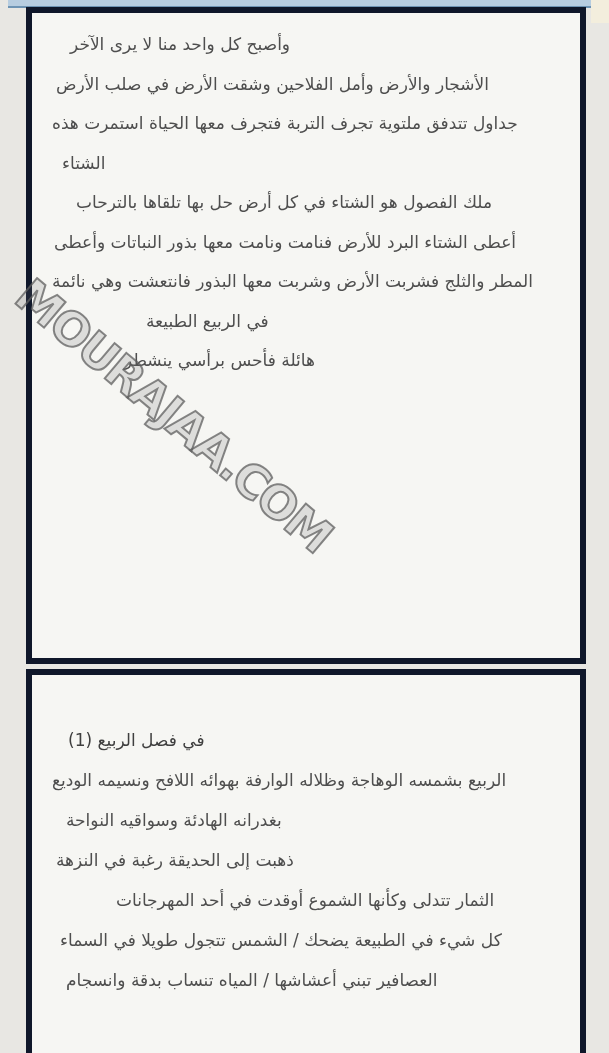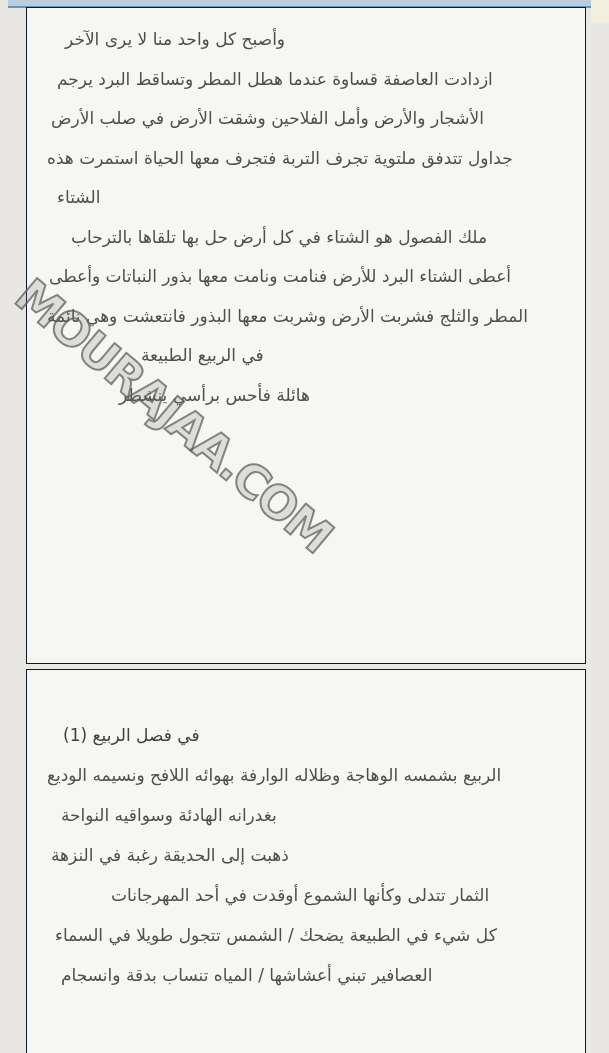--- a/index.html
+++ b/index.html
@@ -11,21 +11,21 @@
   .top-strip{
     position:absolute;left:8px;top:0;width:586px;height:6px;
     background:#b7cde0;border-bottom:2px solid #6e94b4;
   }
   .corner-patch{
     position:absolute;left:591px;top:0;width:18px;height:23px;
     background:#f3eedd;
   }
   .text-box{
     position:absolute;left:26px;width:560px;
-    background:#f6f6f3;border:1px solid #0f172a;
+    background:#f6f6f3;border:6px solid #0f172a;
     box-sizing:border-box;overflow:hidden;
   }
   .box-1{top:7px;height:657px;}
   .box-2{top:669px;height:401px;}
   .box-inner{
     direction:rtl;text-align:left;
     padding:12px 8px 0 14px;
     color:#4e4e4e;font-size:17px;line-height:39.5px;
   }
   .box-2 .box-inner{padding-top:45px;line-height:40px;}
@@ -46,21 +46,20 @@
 <body>
 
 <div class="top-strip"></div>
 <div class="corner-patch"></div>
 
 <div class="watermark">MOURAJAA.COM</div>
 
 <div class="text-box box-1">
   <div class="box-inner" id="box1-lines">
       <div class="line" style="padding-left: 24px;">وأصبح كل واحد منا لا يرى الآخر</div>
-      <div class="line" style="padding-left: 16px;">ازدادت العاصفة قساوة عندما هطل المطر وتساقط البرد يرجم</div>
       <div class="line" style="padding-left: 10px;">الأشجار والأرض وأمل الفلاحين وشقت الأرض في صلب الأرض</div>
       <div class="line" style="padding-left: 6px;">جداول تتدفق ملتوية تجرف التربة فتجرف معها الحياة استمرت هذه</div>
       <div class="line" style="padding-left: 16px;">الشتاء</div>
       <div class="line" style="padding-left: 30px;">ملك الفصول هو الشتاء في كل أرض حل بها تلقاها بالترحاب</div>
       <div class="line" style="padding-left: 8px;">أعطى الشتاء البرد للأرض فنامت ونامت معها بذور النباتات وأعطى</div>
       <div class="line" style="padding-left: 6px;">المطر والثلج فشربت الأرض وشربت معها البذور فانتعشت وهي نائمة</div>
       <div class="line" style="padding-left: 100px;">في الربيع الطبيعة</div>
       <div class="line" style="padding-left: 78px;">هائلة فأحس برأسي ينشطر</div>
     </div>
 </div>

